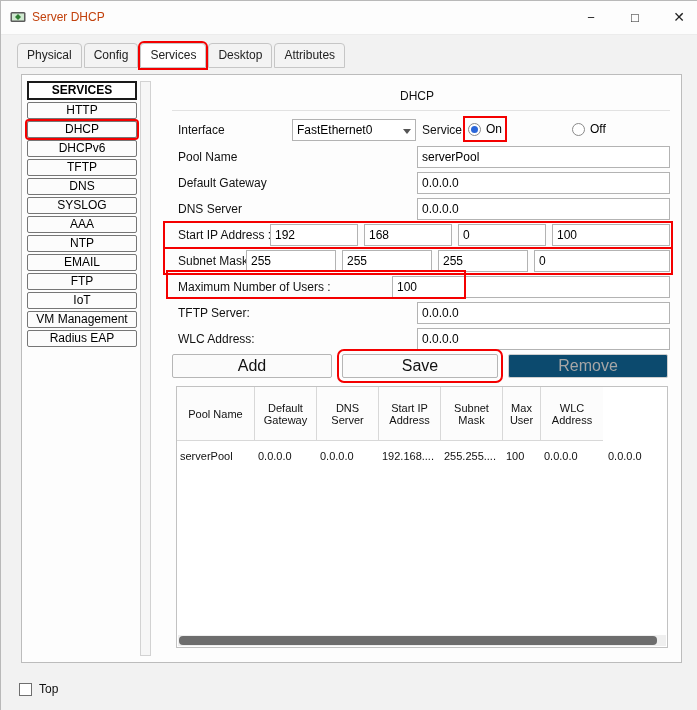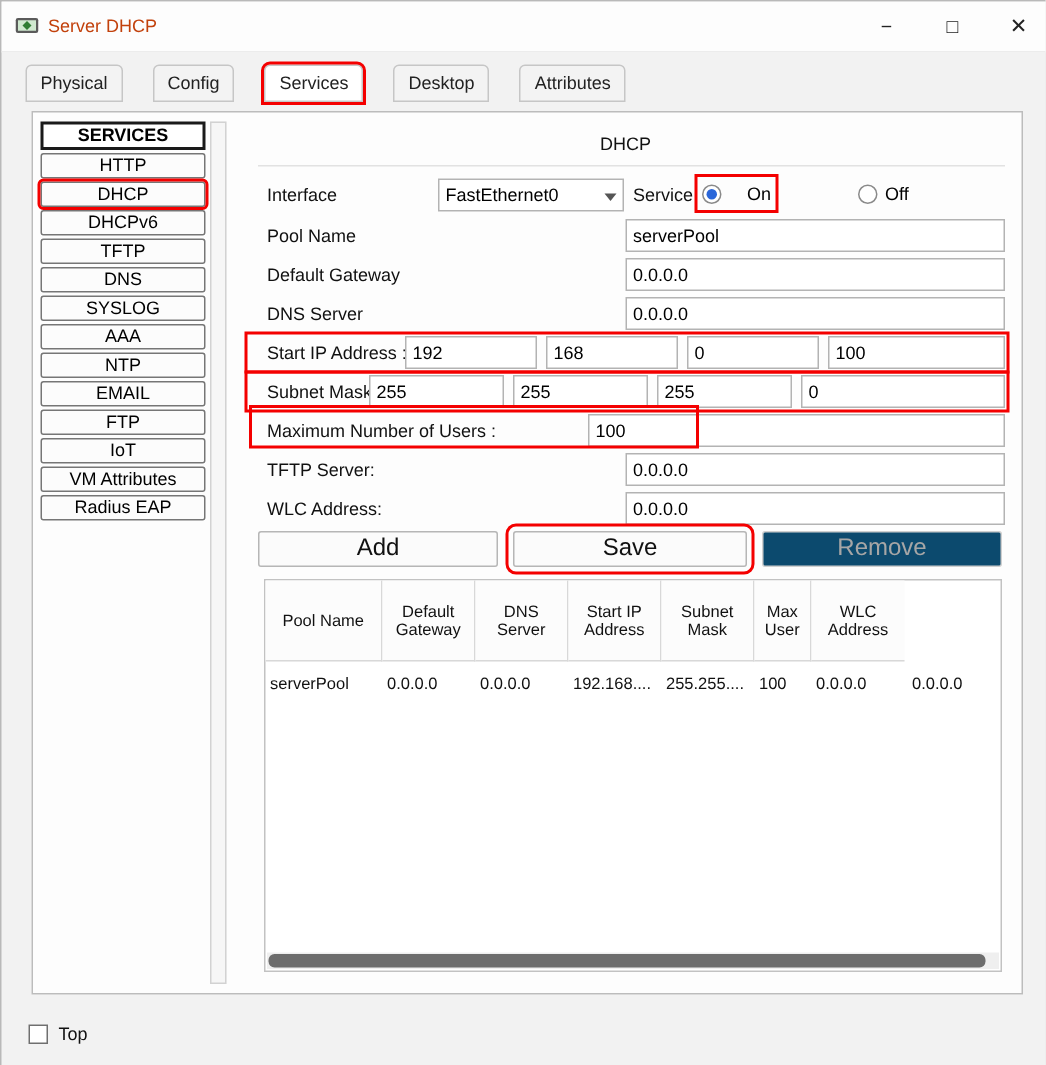--- a/index.html
+++ b/index.html
@@ -5,21 +5,21 @@
   html,body{margin:0;padding:0;}
   body{font-family:"Liberation Sans",sans-serif;background:#d8d8d8;}
   .window{position:relative;width:697px;height:710px;background:#f2f2f2;border:1px solid #b9b9b9;overflow:hidden;}
   
   .titlebar{position:absolute;left:0;top:0;width:697px;height:33px;background:#fdfdfd;border-bottom:1px solid #ececec;}
   .app-icon{position:absolute;left:9px;top:8px;width:16px;height:16px;}
   .win-title{position:absolute;left:31px;top:9px;font-size:12px;color:#c2410c;}
   .win-btn{position:absolute;top:0;width:30px;height:33px;text-align:center;line-height:33px;font-size:13px;color:#222;cursor:default;}
   .min{right:92px;} .max{right:48px;} .close{right:4px;font-size:14px;}
   
-  .tabbar{position:absolute;left:16px;top:42px;height:26px;display:flex;gap:18px;}
+  .tabbar{position:absolute;left:16px;top:42px;height:26px;display:flex;}
   .tab{height:25px;line-height:23px;padding:0 9px;margin-right:2px;font-size:12px;color:#222;background:#f3f3f3;border:1px solid #c6c6c6;border-radius:4px 4px 0 0;box-sizing:border-box;white-space:nowrap;}
   .tab.active{background:#ffffff;}
   
   .panel{position:absolute;left:20px;top:73px;width:661px;height:589px;background:#fdfdfd;border:1px solid #bcbcbc;box-sizing:border-box;}
   
   .sidebar{position:absolute;left:5px;top:6px;width:110px;}
   .sb-header{height:19px;line-height:15px;border:2px solid #1a1a1a;text-align:center;font-size:12px;font-weight:bold;background:#fff;margin-bottom:2px;box-sizing:border-box;}
   .sb-item{height:17px;line-height:15px;border:1px solid #767676;border-radius:2px;text-align:center;font-size:12px;background:#fcfcfc;margin-bottom:2px;box-sizing:border-box;}
   .sb-scroll{position:absolute;left:118px;top:6px;width:11px;height:575px;background:#f6f6f6;border:1px solid #d2d2d2;box-sizing:border-box;}
   
@@ -47,21 +47,21 @@
   .c0{width:78px;}.c1{width:62px;}.c2{width:62px;}.c3{width:62px;}.c4{width:62px;}.c5{width:38px;}.c6{width:64px;}.c7{width:62px;}
   .hscroll{position:absolute;left:1px;right:1px;bottom:1px;height:11px;background:#efefef;}
   .hthumb{position:absolute;left:1px;top:1px;height:9px;width:478px;background:#6d6d6d;border-radius:4px;}
   
   .footer-check{position:absolute;left:18px;top:682px;width:13px;height:13px;border:1px solid #6f6f6f;background:#fff;box-sizing:border-box;}
   .footer-lb{position:absolute;left:38px;top:681px;font-size:12px;color:#111;}
   
   .ann{outline:2px solid #f40000;}
   .ann-off0{outline-offset:0px;}
   .ann-off1{outline-offset:1px;}
-  .ann-off3{outline-offset:3px;gap:12px;}
+  .ann-off3{outline-offset:3px;}
   .ann-box{position:absolute;border:2px solid #f40000;pointer-events:none;z-index:20;box-sizing:border-box;}
 </style>
 </head>
 <body>
 
 <div class="window">
 
   <div class="titlebar">
     <span class="app-icon">
       <svg viewBox="0 0 16 16" width="16" height="16">
@@ -92,21 +92,21 @@
       <div class="sb-item ann ann-off0">DHCP</div>
       <div class="sb-item">DHCPv6</div>
       <div class="sb-item">TFTP</div>
       <div class="sb-item">DNS</div>
       <div class="sb-item">SYSLOG</div>
       <div class="sb-item">AAA</div>
       <div class="sb-item">NTP</div>
       <div class="sb-item">EMAIL</div>
       <div class="sb-item">FTP</div>
       <div class="sb-item">IoT</div>
-      <div class="sb-item">VM Attributes</div>
+      <div class="sb-item">VM Management</div>
       <div class="sb-item">Radius EAP</div>
     </div>
     <div class="sb-scroll"></div>
 
     <div class="content">
       <div class="sec-title">DHCP</div>
       <div class="divider"></div>
 
       <div class="frow" style="top:44px">
         <span class="lb">Interface</span>

